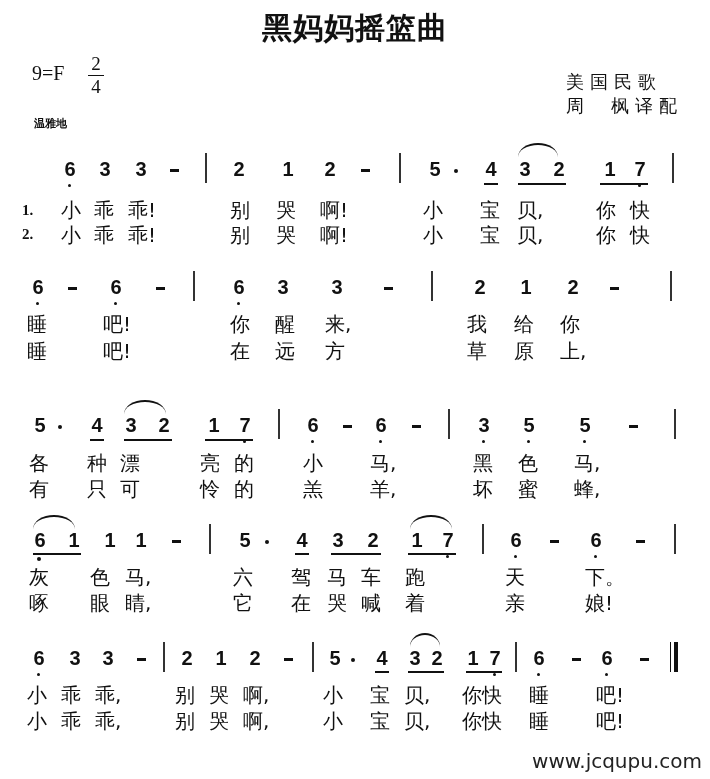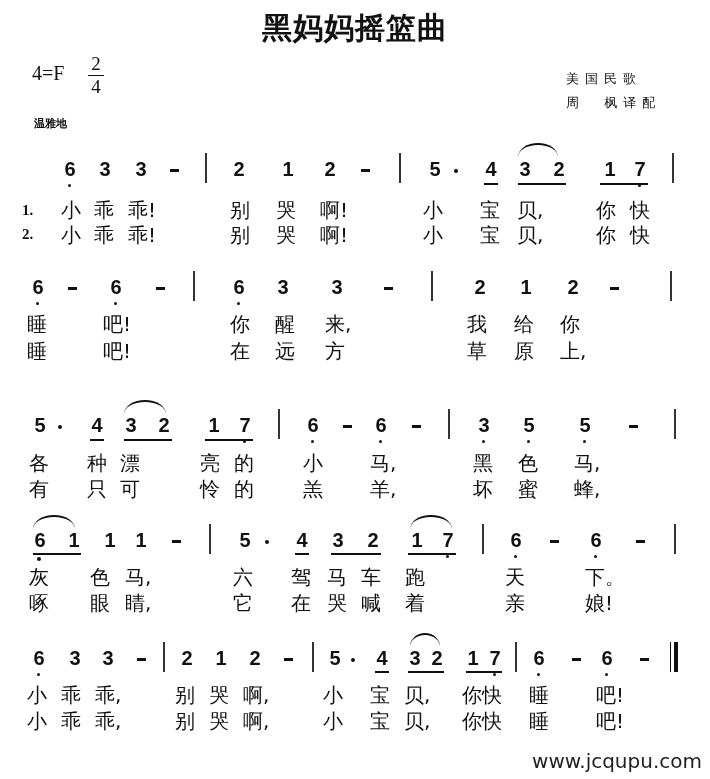--- a/index.html
+++ b/index.html
@@ -3,39 +3,39 @@
 <meta charset="utf-8">
 <style>
   html, body { margin: 0; padding: 0; background: #ffffff; }
   body { width: 710px; height: 779px; position: relative; overflow: hidden; color: #111; font-family: "DejaVu Sans", sans-serif; }
   .abs { position: absolute; white-space: nowrap; }
   .title { left: 0; width: 710px; top: 8px; text-align: center; font-size: 30px; font-weight: bold; letter-spacing: 1px; font-family: "DejaVu Sans", sans-serif; }
   .key { left: 32px; top: 62px; font-family: "Liberation Serif", serif; font-size: 20px; }
   .frac { position: absolute; left: 88px; top: 54px; font-family: "Liberation Serif", serif; font-size: 19px; text-align: center; width: 16px; line-height: 20px; }
   .frac .line { height: 1px; background: #111; margin: 1px 0; }
   .tempo { left: 34px; top: 116px; font-size: 11px; font-weight: bold; }
-  .credit { font-size: 13px; letter-spacing: 6px; font-family: Liberation Sans, sans-serif; }
+  .credit { font-size: 18px; letter-spacing: 6px; font-family: Liberation Serif, serif; }
   .n { position: absolute; font-family: "Liberation Sans", sans-serif; font-weight: bold; font-size: 20px; width: 14px; text-align: center; line-height: 22px; }
   .dot-below::after { content: ""; position: absolute; left: 5px; bottom: -7px; width: 3px; height: 3px; background: #111; border-radius: 50%; }
   .dash { position: absolute; width: 9px; height: 3px; background: #111; }
   .bar { position: absolute; width: 2px; height: 30px; background: #333; }
   .final { position: absolute; width: 4px; height: 30px; background: #111; }
   .final2 { position: absolute; width: 1px; height: 30px; background: #111; }
   .ul { position: absolute; height: 2px; background: #111; }
   .aug { position: absolute; width: 4px; height: 4px; background: #111; border-radius: 50%; }
   .slur { position: absolute; height: 12px; border-top: 2px solid #111; border-radius: 50% 50% 0 0 / 100% 100% 0 0; }
   .ly { position: absolute; font-size: 20px; line-height: 22px; font-family: "DejaVu Sans", sans-serif; }
   .vn { position: absolute; font-size: 15px; font-family: "Liberation Serif", serif; font-weight: bold; }
   .wm { right: 8px; top: 749px; font-size: 20px; color: #222; font-family: "DejaVu Sans", sans-serif; }
 </style>
 </head>
 <body>
 
 <div class="abs title">黑妈妈摇篮曲</div>
-<div class="abs key">4=F</div>
+<div class="abs key">9=F</div>
 <div class="frac">
   <div>2</div>
   <div class="line"></div>
   <div>4</div>
 </div>
 <div class="abs tempo">温雅地</div>
 <div class="abs credit" style="left:566px; top:70px;">美国民歌</div>
 <div class="abs credit" style="left:566px; top:94px; white-space:pre;">周  枫译配</div>
 
 <div>

